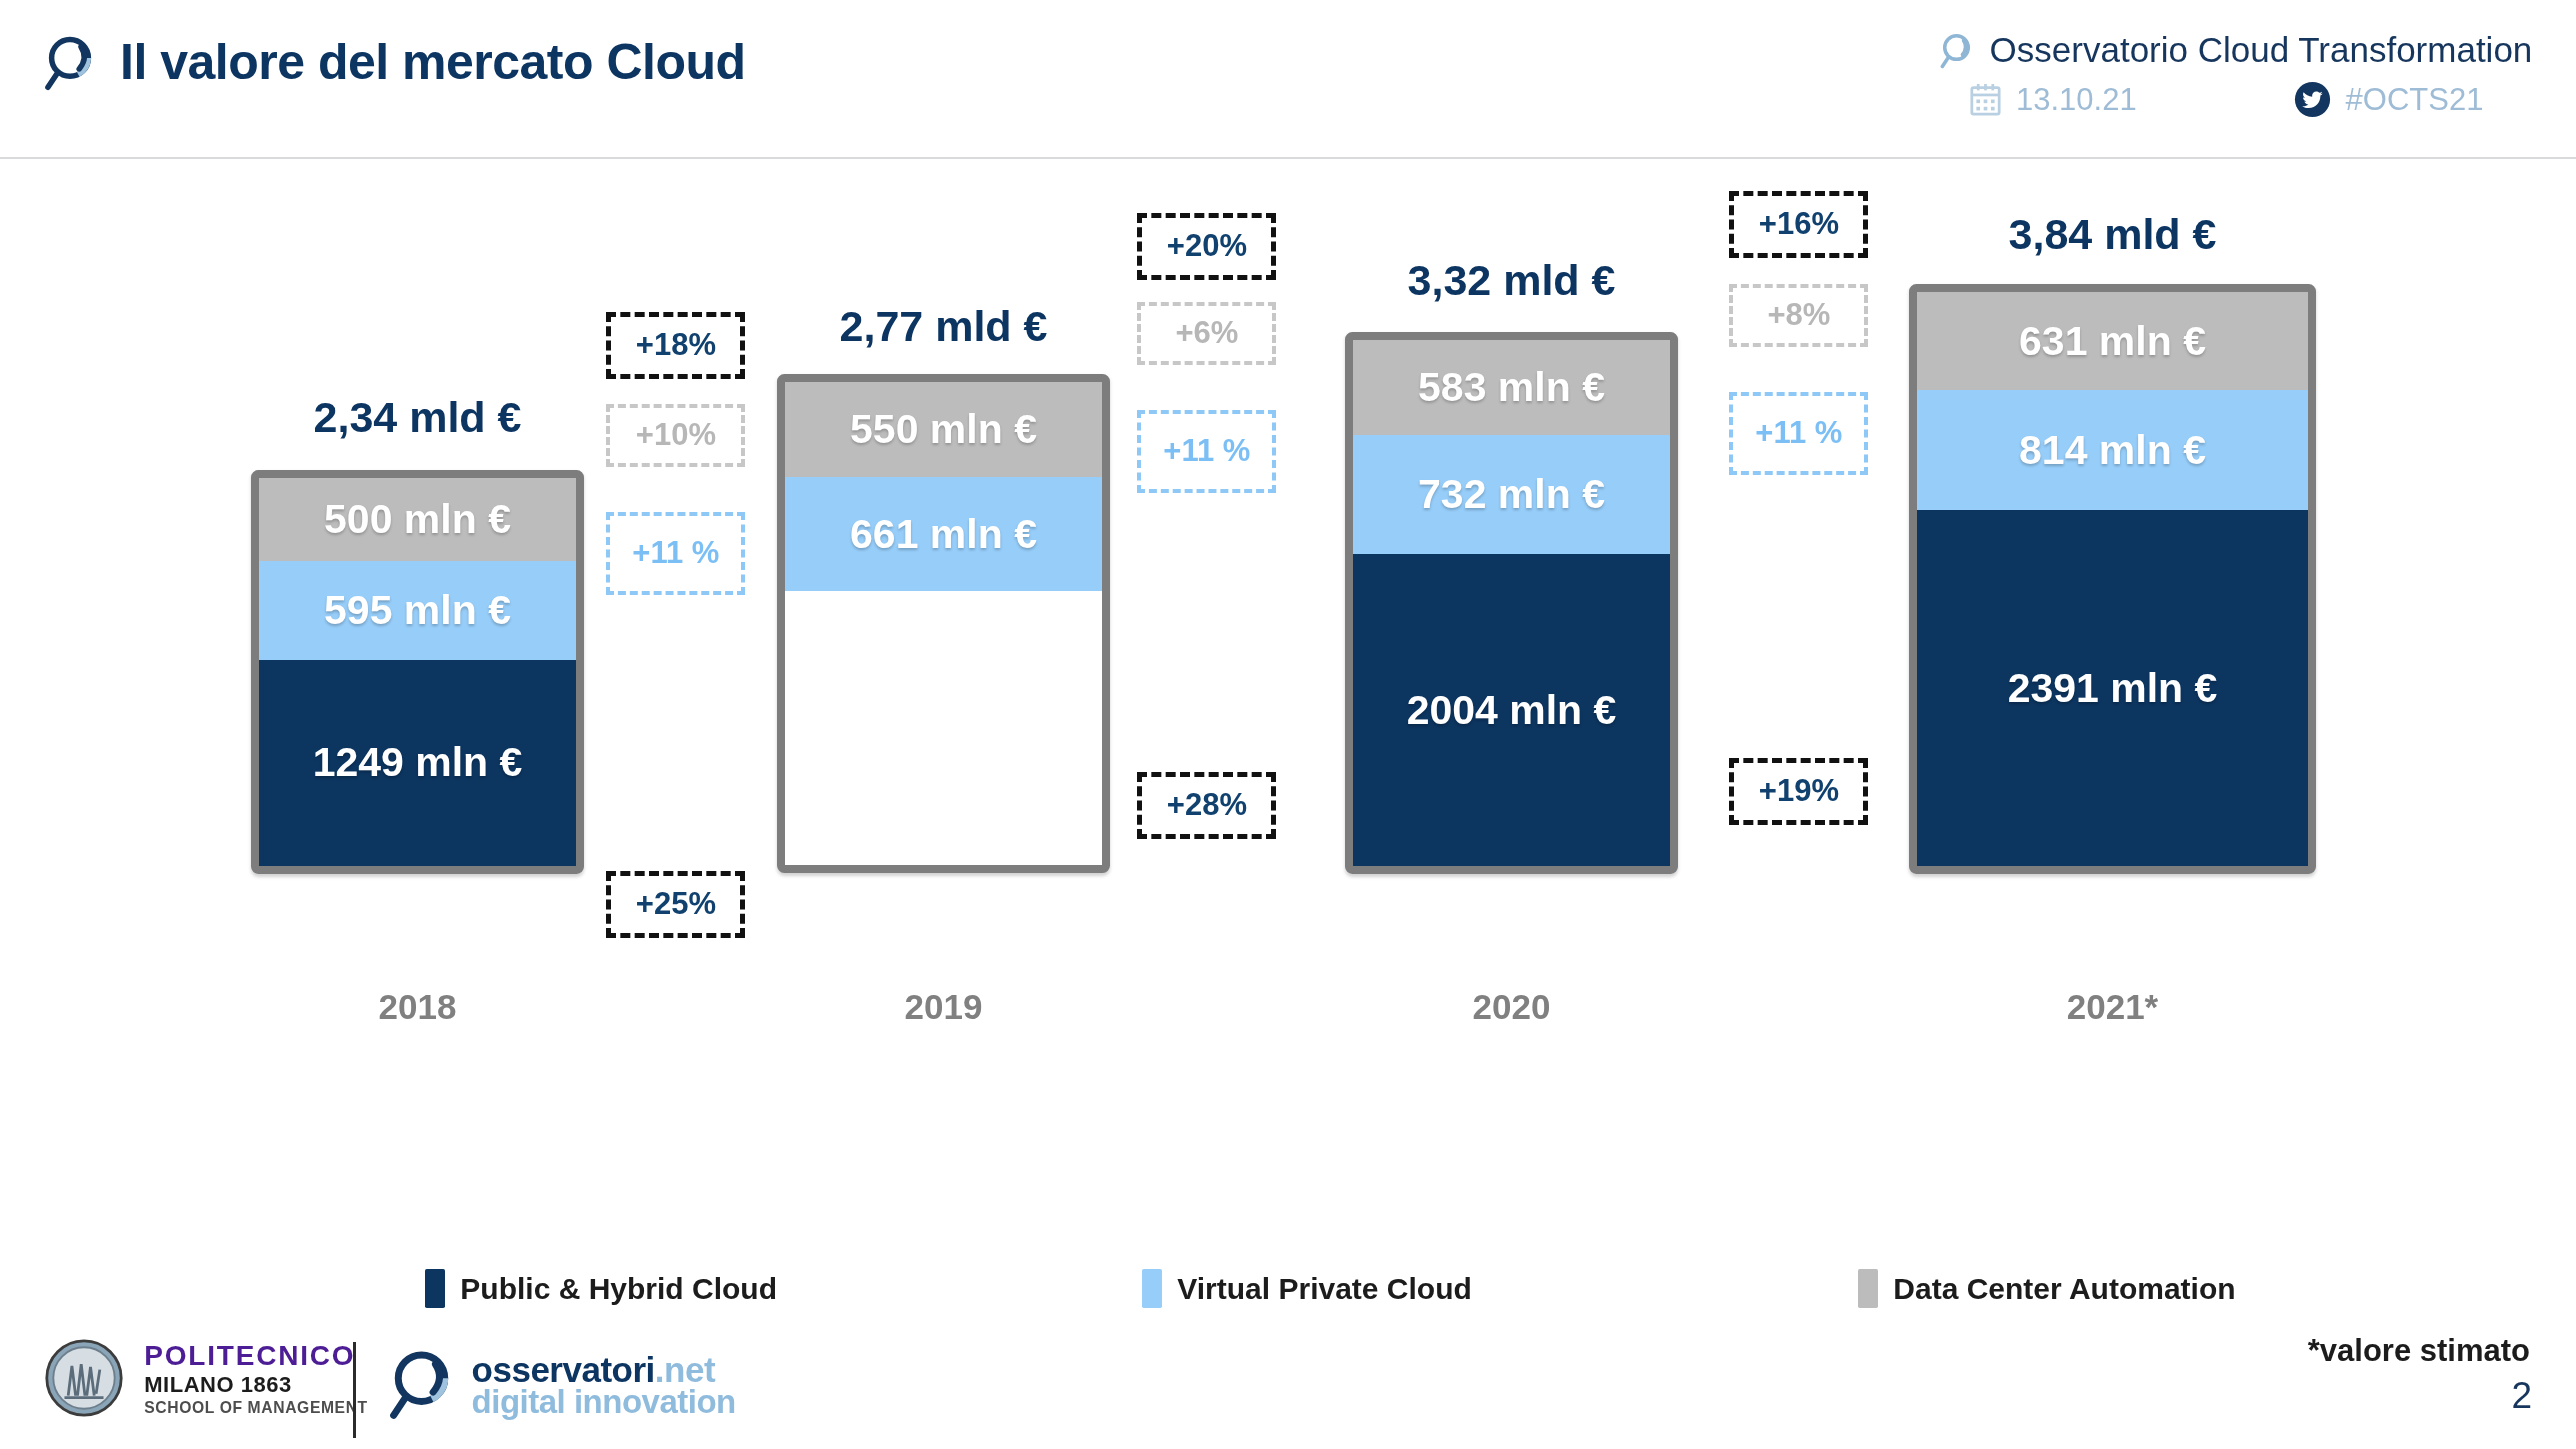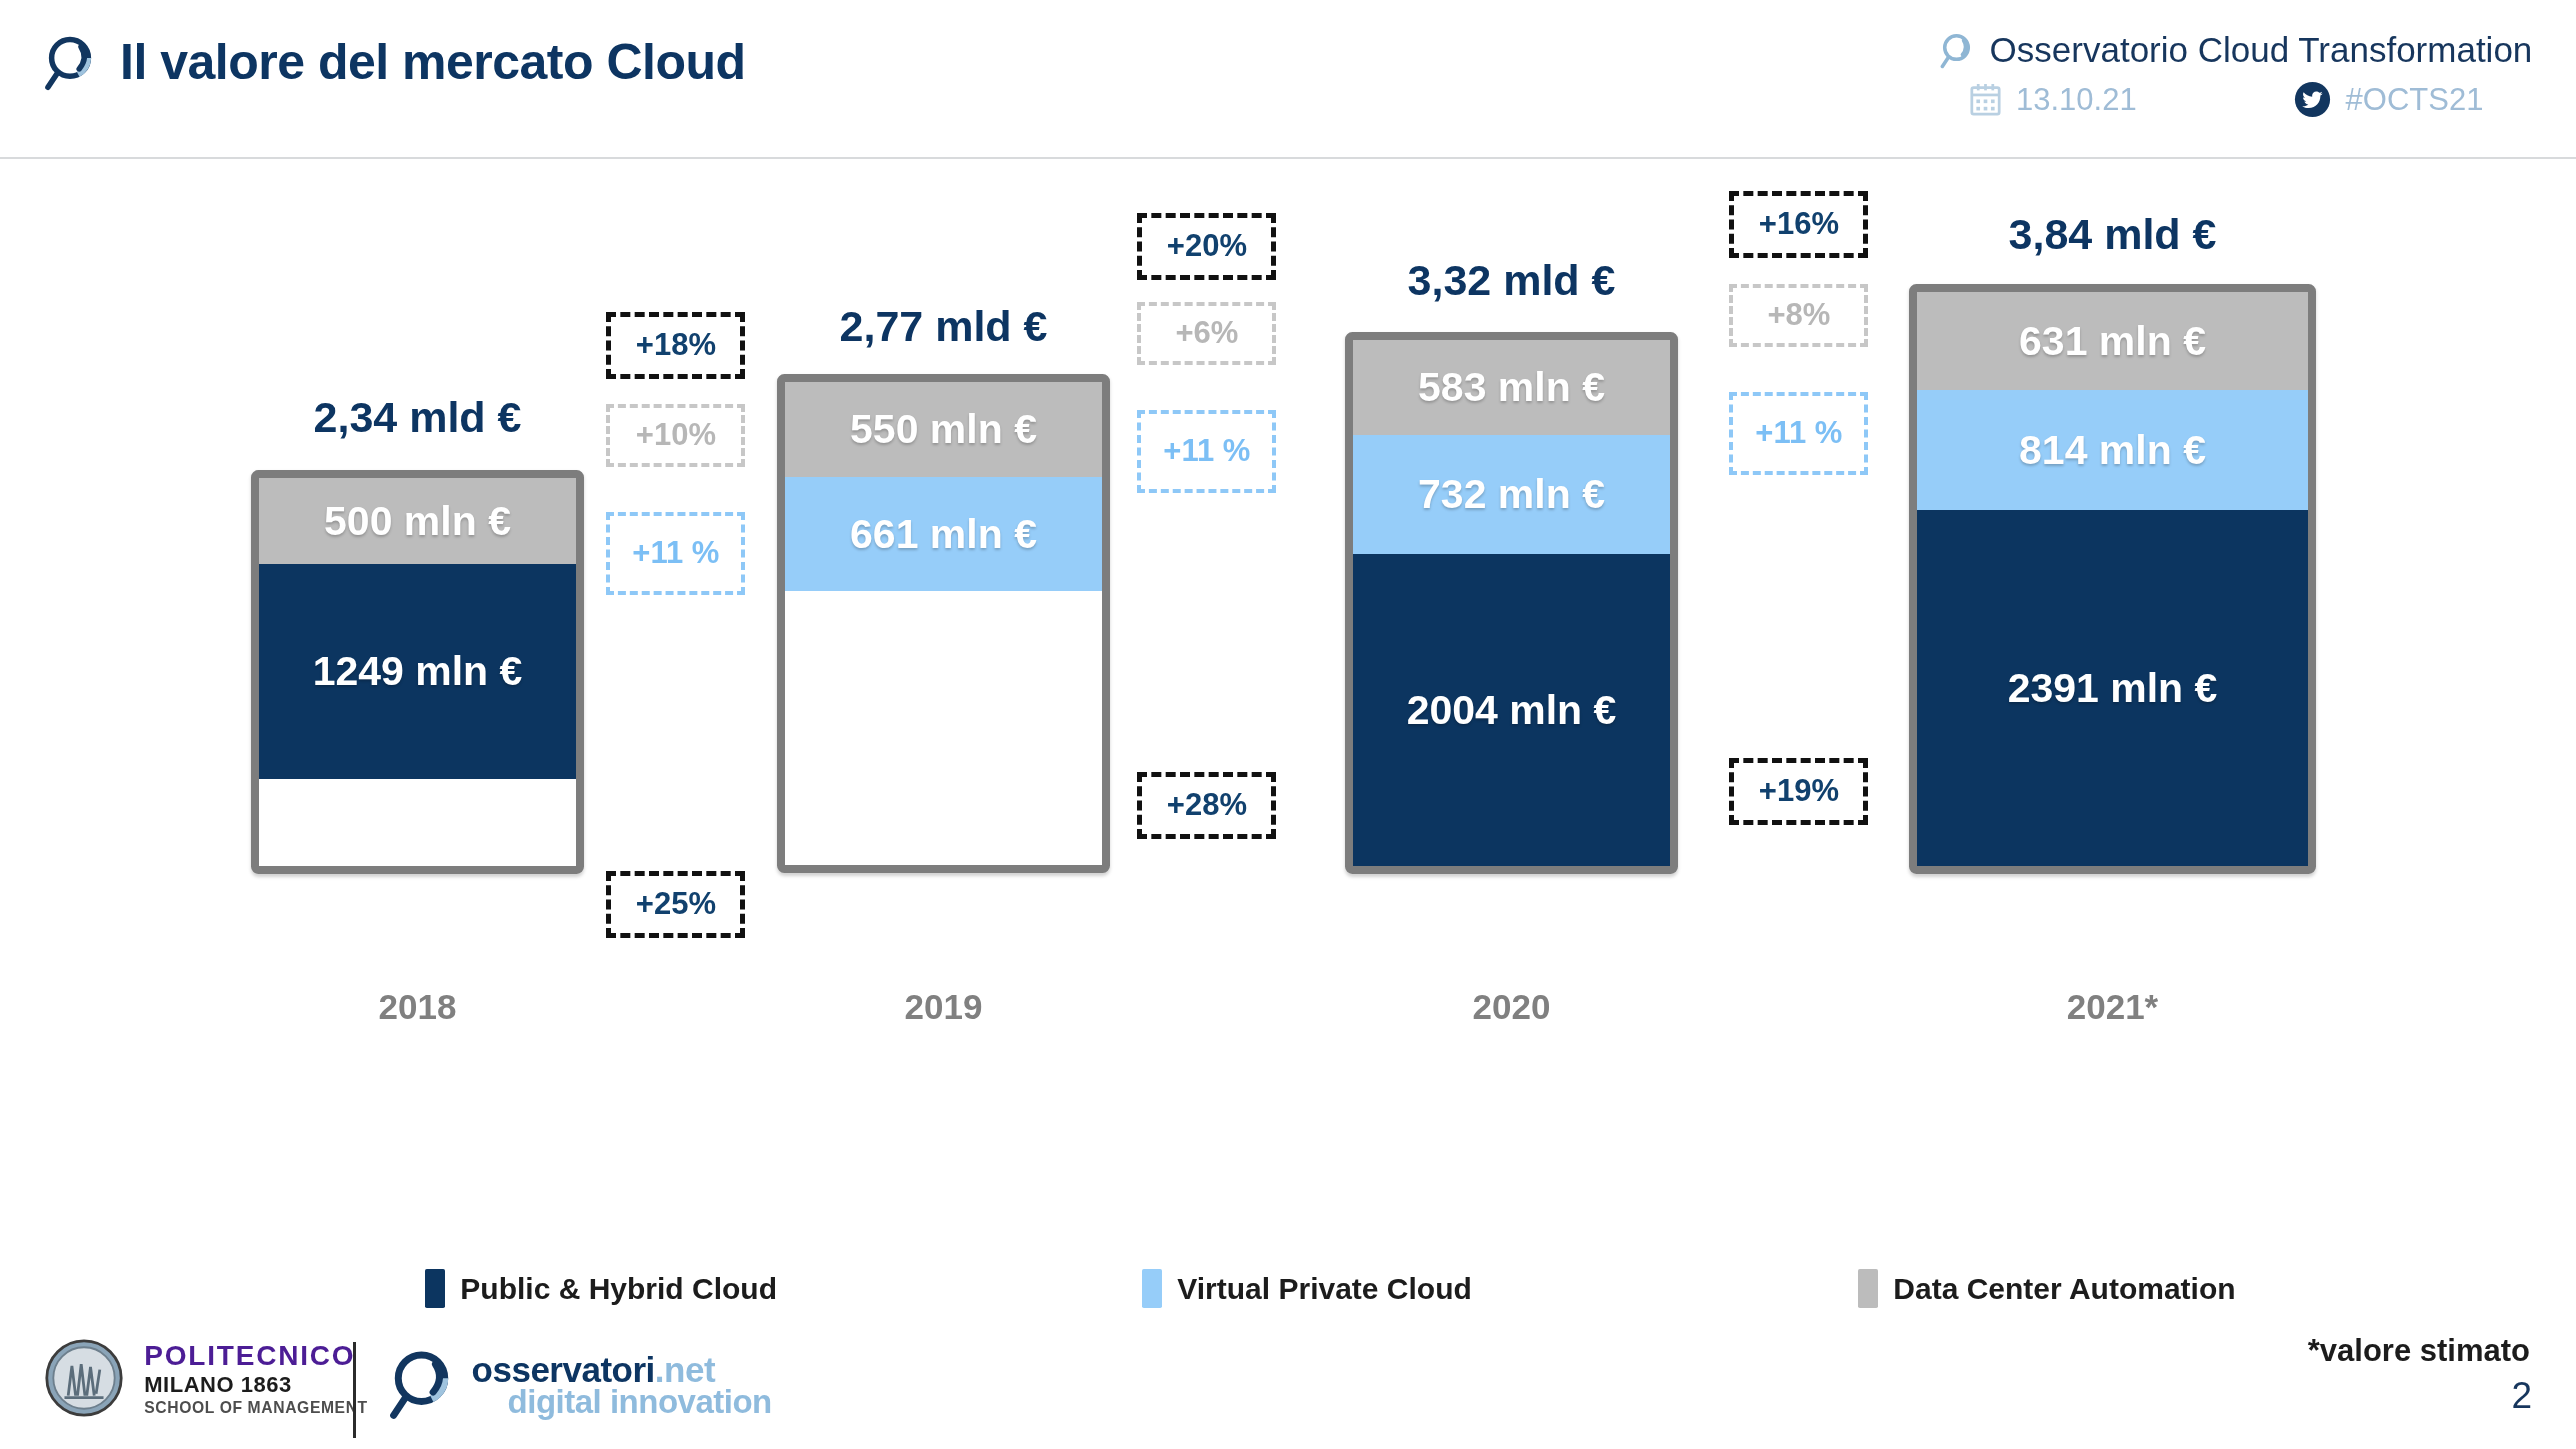--- a/index.html
+++ b/index.html
@@ -221,21 +221,21 @@
   .osserv {
     position: absolute;
     left: 388px; top: 16.6px;
     display: flex;
     align-items: center;
     gap: 16.6px;
   }
   .osserv-text { line-height: 1.0; }
   .osserv-l1 { font-size: 35px; font-weight: bold; color: #0d3562; letter-spacing: -0.5px;}
   .osserv-l1 .net { color: #8fbbdd; }
-  .osserv-l2 { font-size: 33px; font-weight: bold; color: #8fbbdd; letter-spacing: -0.5px; margin-top: -1.8px; margin-left: 36px;}
+  .osserv-l2 { font-size: 33px; font-weight: bold; color: #8fbbdd; letter-spacing: -0.5px; margin-top: -1.8px;}
 
   .footnote {
     position: absolute;
     right: 46px; top: 1.8px;
     font-size: 31px;
     font-weight: bold;
     color: #1c1c1c;
     white-space: nowrap;
   }
   .pagenum {
@@ -318,20 +318,21 @@
       </div>
     </div>
   </div>
 
   <div class="chart">
 
     <div class="bar-group" style="left:251px; top:0; width:333px; height:1045px;">
       <div class="bar-total" style="top:234px;">2,34 mld €</div>
       <div class="bar-box" style="left:0; top:311px; width:333px; height:404px;">
         <div class="seg seg-dca" style="height:86px;">500 mln €</div>
+        <div class="seg seg-vpc" style="height:103px;">595 mln €</div>
         <div class="seg seg-phc" style="height:215px;">1249 mln €</div>
       </div>
       <div class="bar-year" style="top:828px;">2018</div>
     </div>
 
     <div class="bar-group" style="left:599px; top:0; width:153px; height:1045px;">
       <div class="chip chip-total" style="left:7.4px; top:153px; width:139px; height:67px;">+18%</div>
       <div class="chip chip-dca" style="left:7.4px; top:245px; width:139px; height:63px;">+10%</div>
       <div class="chip chip-vpc" style="left:7.4px; top:353px; width:139px; height:83px;">+11 %</div>
       <div class="chip chip-phc" style="left:7.4px; top:712px; width:139px; height:67px;">+25%</div>

